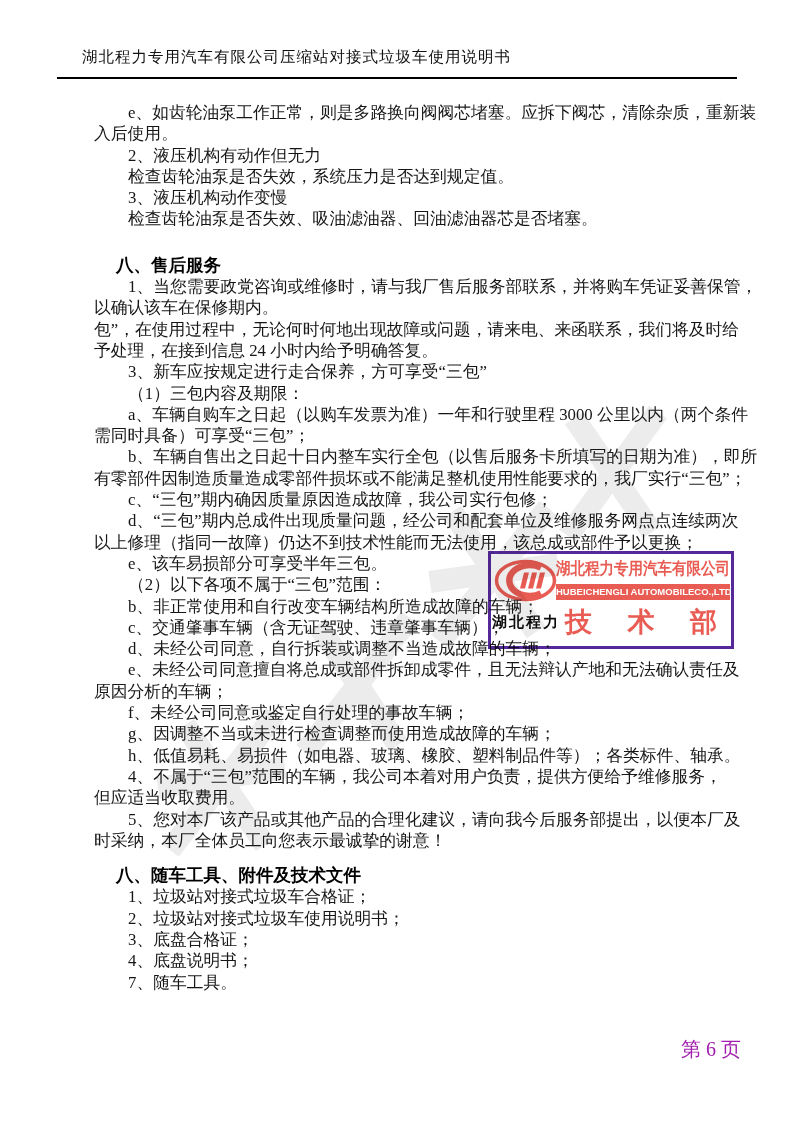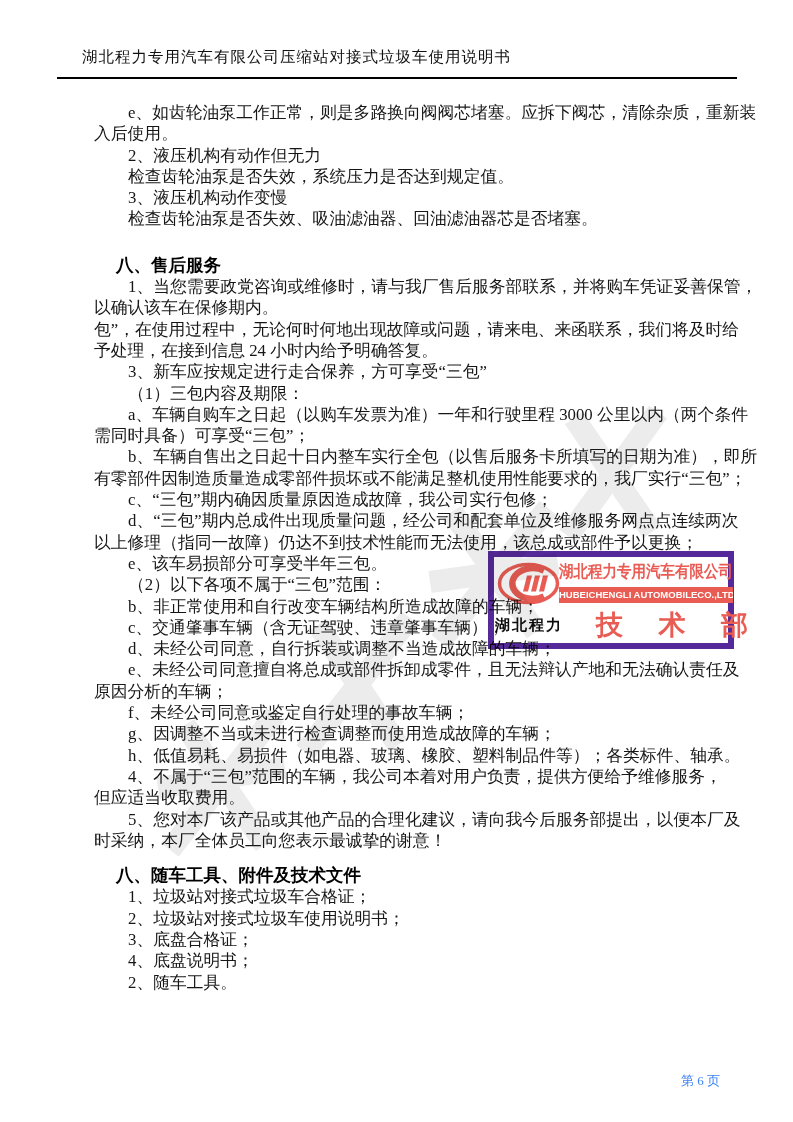--- a/index.html
+++ b/index.html
@@ -29,21 +29,21 @@
   .heading {
     font-family:"Liberation Sans","DejaVu Sans",sans-serif;
     font-weight:bold; font-size:17.5px; text-indent:34px; color:#000;
     white-space:nowrap;
   }
   .heading.after-sales { margin-top:25px; }
   .heading.tools { margin-top:14px;font-family:Liberation Serif, serif; }
   
   .stamp {
     position:absolute; left:488px; top:551px; width:246px; height:98px;
-    border:6px solid #4c1d95; box-sizing:border-box; z-index:2;
+    border:3px solid #4c1d95; box-sizing:border-box; z-index:2;
     mix-blend-mode:multiply; opacity:.95;
     font-family:"Liberation Sans","DejaVu Sans",sans-serif;
   }
   .stamp-logo { position:absolute; left:3px; top:5px; width:63px; height:43px; }
   .stamp-company-cn {
     position:absolute; left:65px; top:4px; width:176px;
     color:#e8534a; font-weight:bold; font-size:14.5px; letter-spacing:0;
     white-space:nowrap; transform:scaleY(1.15); transform-origin:top left;
   }
   .stamp-company-en {
@@ -51,25 +51,25 @@
     background:#e8534a; color:#ffffff; font-weight:bold; font-size:9.5px;
     line-height:16px; text-align:left; letter-spacing:0; white-space:nowrap;
     overflow:hidden;
   }
   .stamp-brand {
     position:absolute; left:1px; top:59px; color:#000000; font-weight:bold;
     font-size:15px; letter-spacing:2px; white-space:nowrap;
   }
   .stamp-dept {
     position:absolute; left:74px; top:50px; color:#e8534a; font-weight:bold;
-    font-size:27px; letter-spacing:14px; white-space:nowrap;margin-left:28px;
+    font-size:27px; letter-spacing:14px; white-space:nowrap;
   }
   
   .footer-page {
-    position:absolute; left:681px; top:1072px; font-size:13px; color:#3b82f6;
+    position:absolute; left:681px; top:1036px; font-size:20px; color:#a21caf;
     white-space:nowrap;
   }
 </style>
 </head>
 <body>
 
 <div class="page">
 
   <div class="header-title">湖北程力专用汽车有限公司压缩站对接式垃圾车使用说明书</div>
   <div class="header-rule"></div>
@@ -133,21 +133,21 @@
         <div class="line">时采纳，本厂全体员工向您表示最诚挚的谢意！</div>
       </div>
 
     <div class="heading tools">八、随车工具、附件及技术文件</div>
     <div>
 
     <div class="line indent">1、垃圾站对接式垃圾车合格证；</div>
         <div class="line indent">2、垃圾站对接式垃圾车使用说明书；</div>
         <div class="line indent">3、底盘合格证；</div>
         <div class="line indent">4、底盘说明书；</div>
-        <div class="line indent">2、随车工具。</div>
+        <div class="line indent">7、随车工具。</div>
       </div>
 
   </div>
 
   <div class="stamp">
     <svg class="stamp-logo" viewBox="0 0 126 86">
       <ellipse cx="63" cy="43" rx="58" ry="38" fill="none" stroke="#e8534a" stroke-width="7"></ellipse>
       <path d="M94 17 A41 31 0 1 0 94 69" fill="none" stroke="#e8534a" stroke-width="13"></path>
       <g fill="#e8534a">
         <path d="M60 27 l10 0 l-8 32 l-10 0 z"></path>

